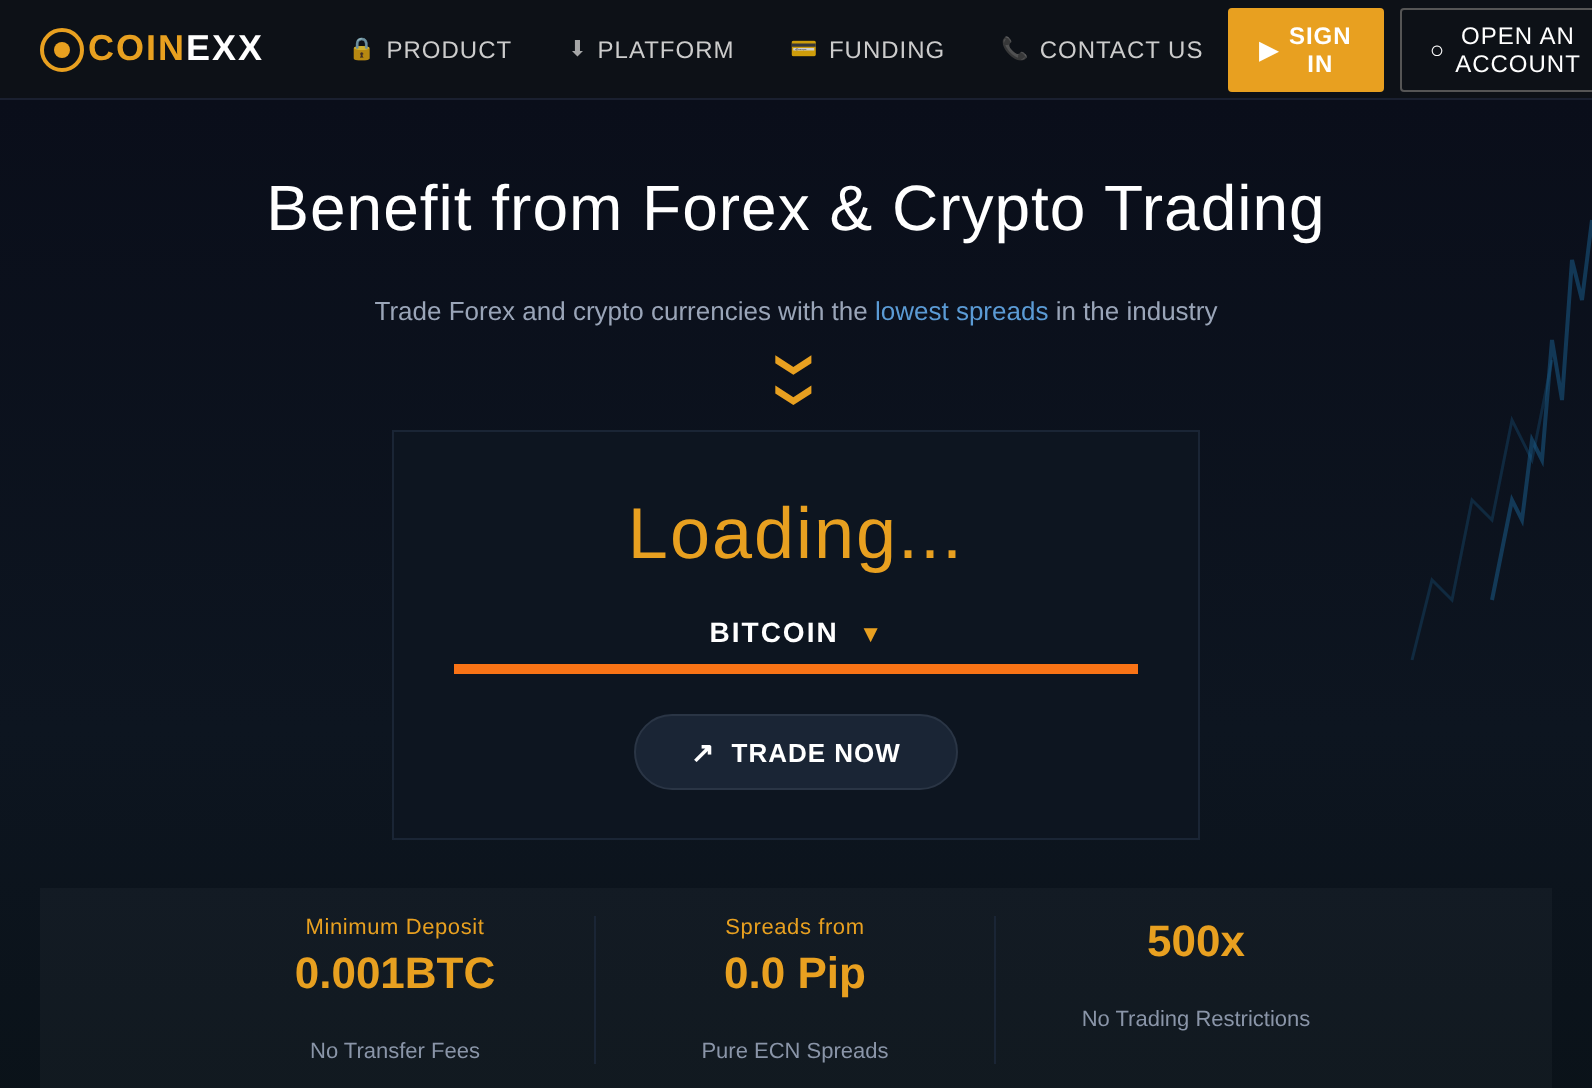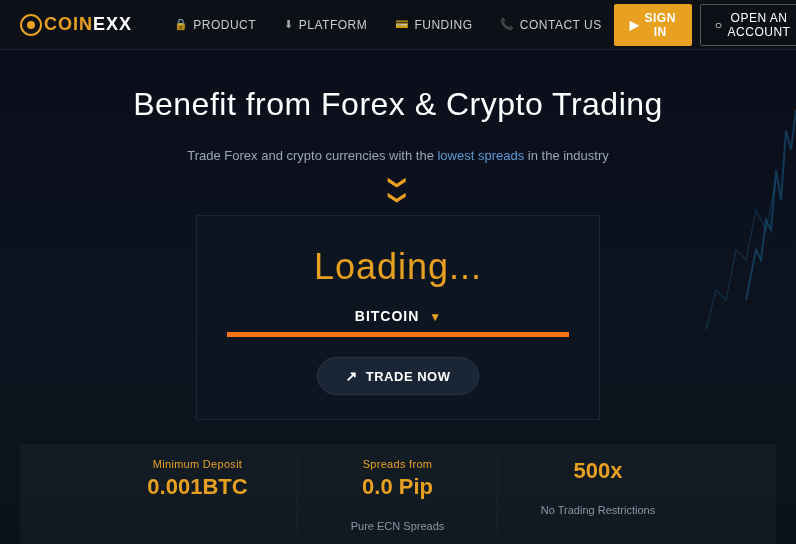--- a/index.html
+++ b/index.html
@@ -317,20 +317,21 @@
       <span class="trade-icon">↗</span>
       <span>TRADE NOW</span>
     </button>
   </div>
 
   
   <div class="stats-bar">
     <div class="stat-item">
       <div class="stat-label">Minimum Deposit</div>
       <div class="stat-value">0.001BTC</div>
+      <div class="stat-desc">No Transfer Fees</div>
     </div>
     <div class="stat-item">
       <div class="stat-label">Spreads from</div>
       <div class="stat-value">0.0 Pip</div>
       <div class="stat-desc">Pure ECN Spreads</div>
     </div>
     <div class="stat-item">
       <div class="stat-value">500x</div>
       <div class="stat-desc">No Trading Restrictions</div>
     </div>

